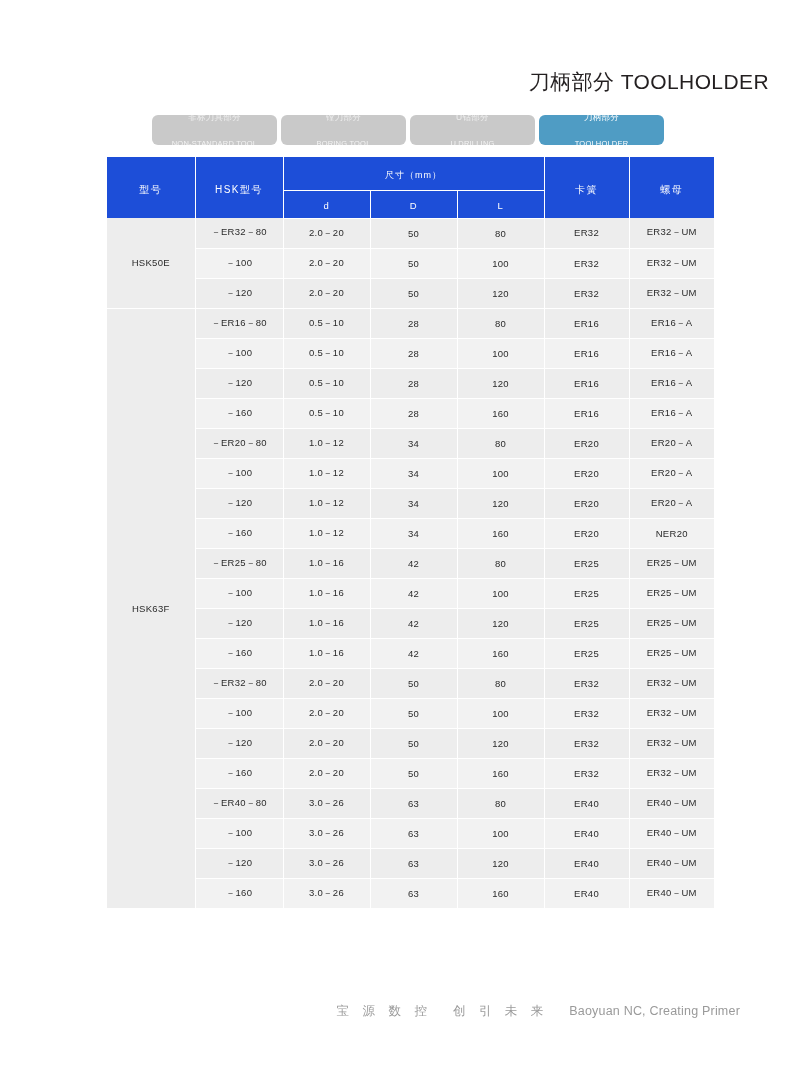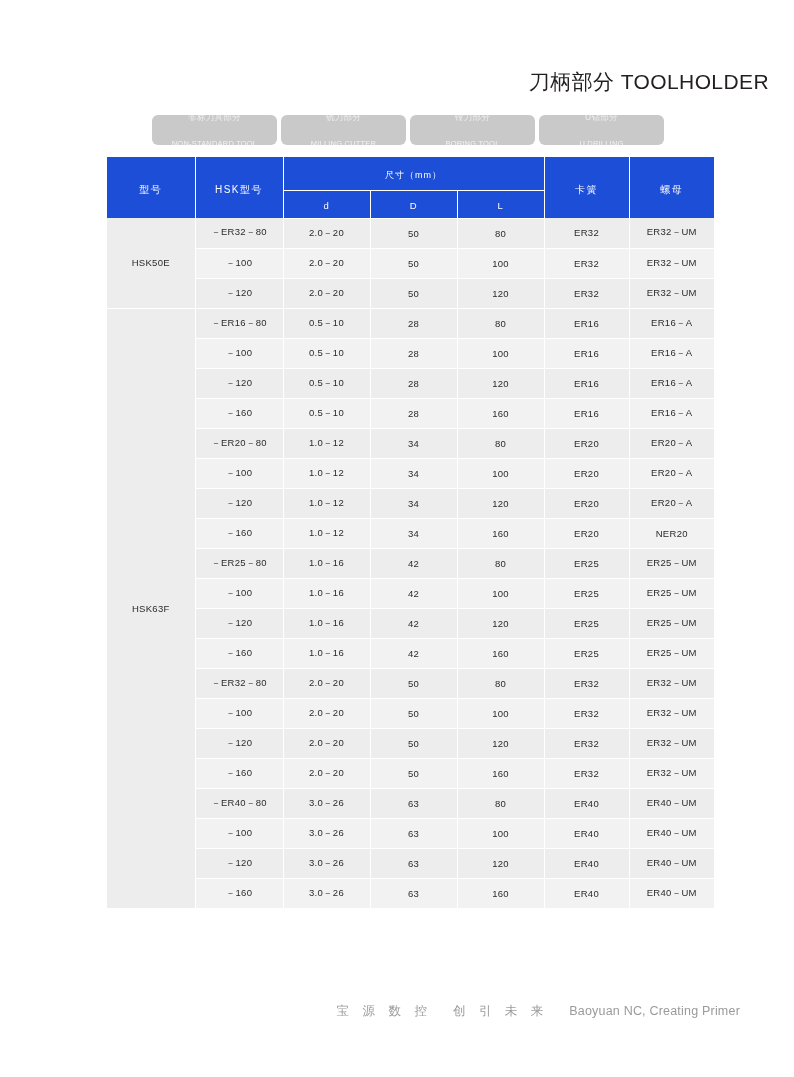--- a/index.html
+++ b/index.html
@@ -161,30 +161,30 @@
   <div class="title-row">
     <span class="page-title">刀柄部分 TOOLHOLDER</span>
   </div>
 
   <div class="tabs" id="tabs">
       <div class="tab">
         <span class="tab-cn">非标刀具部分</span>
         <span class="tab-en">NON-STANDARD TOOL</span>
       </div>
       <div class="tab">
-        <span class="tab-cn">铣刀部分</span>
-        <span class="tab-en">MILLING CUTTER</span>
-      </div>
-      <div class="tab">
         <span class="tab-cn">镗刀部分</span>
         <span class="tab-en">BORING TOOL</span>
       </div>
       <div class="tab">
         <span class="tab-cn">U钻部分</span>
         <span class="tab-en">U DRILLING</span>
+      </div>
+      <div class="tab active">
+        <span class="tab-cn">刀柄部分</span>
+        <span class="tab-en">TOOLHOLDER</span>
       </div>
     </div>
 
   <div class="tbl-wrap">
     <table class="spec">
       <colgroup>
         <col style="width:88px">
         <col style="width:88px">
         <col style="width:87px">
         <col style="width:87px">

